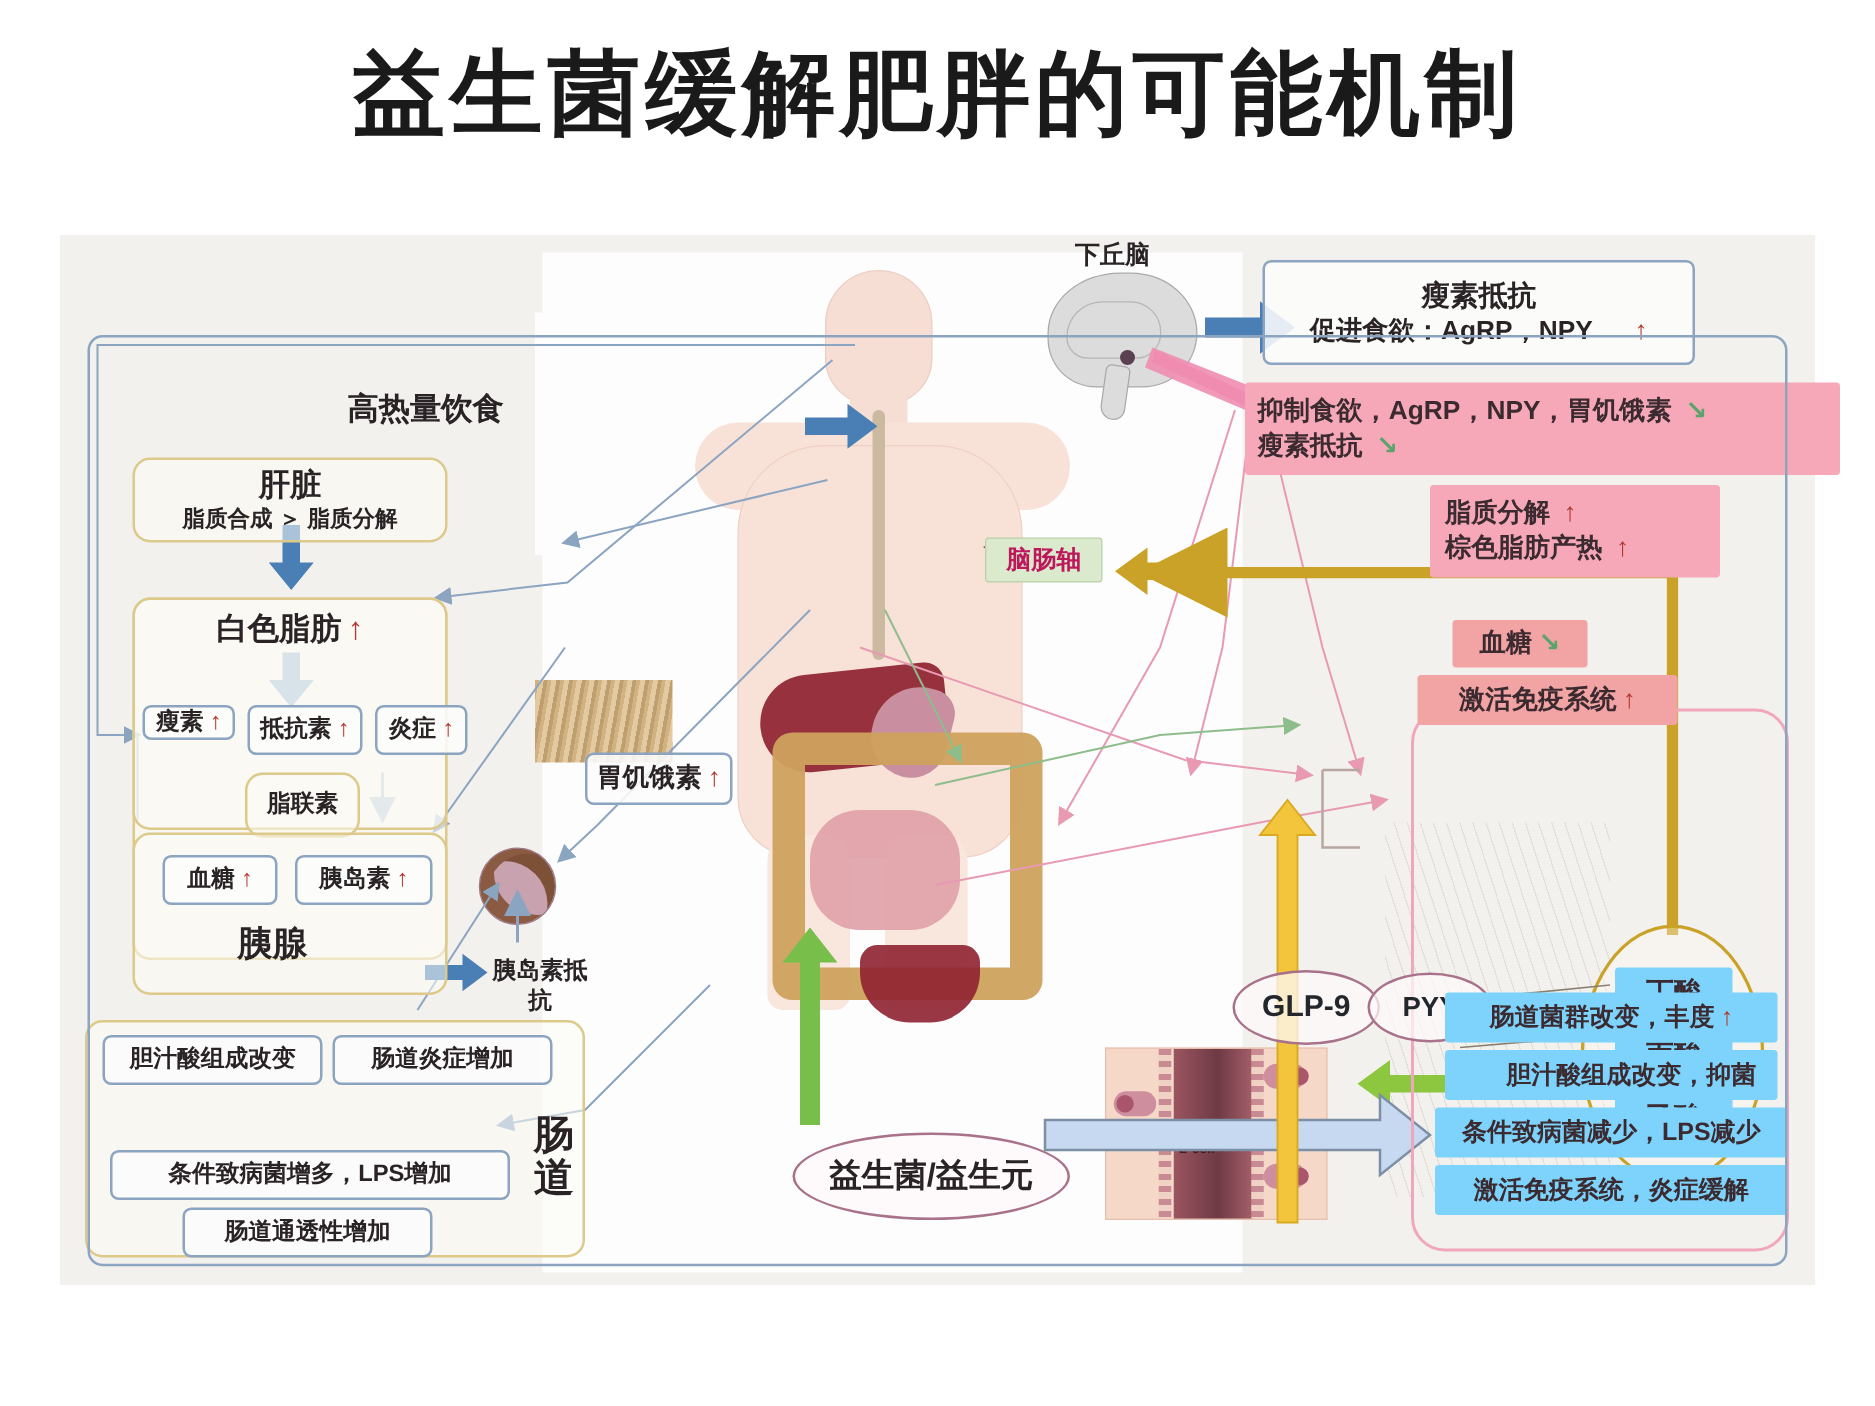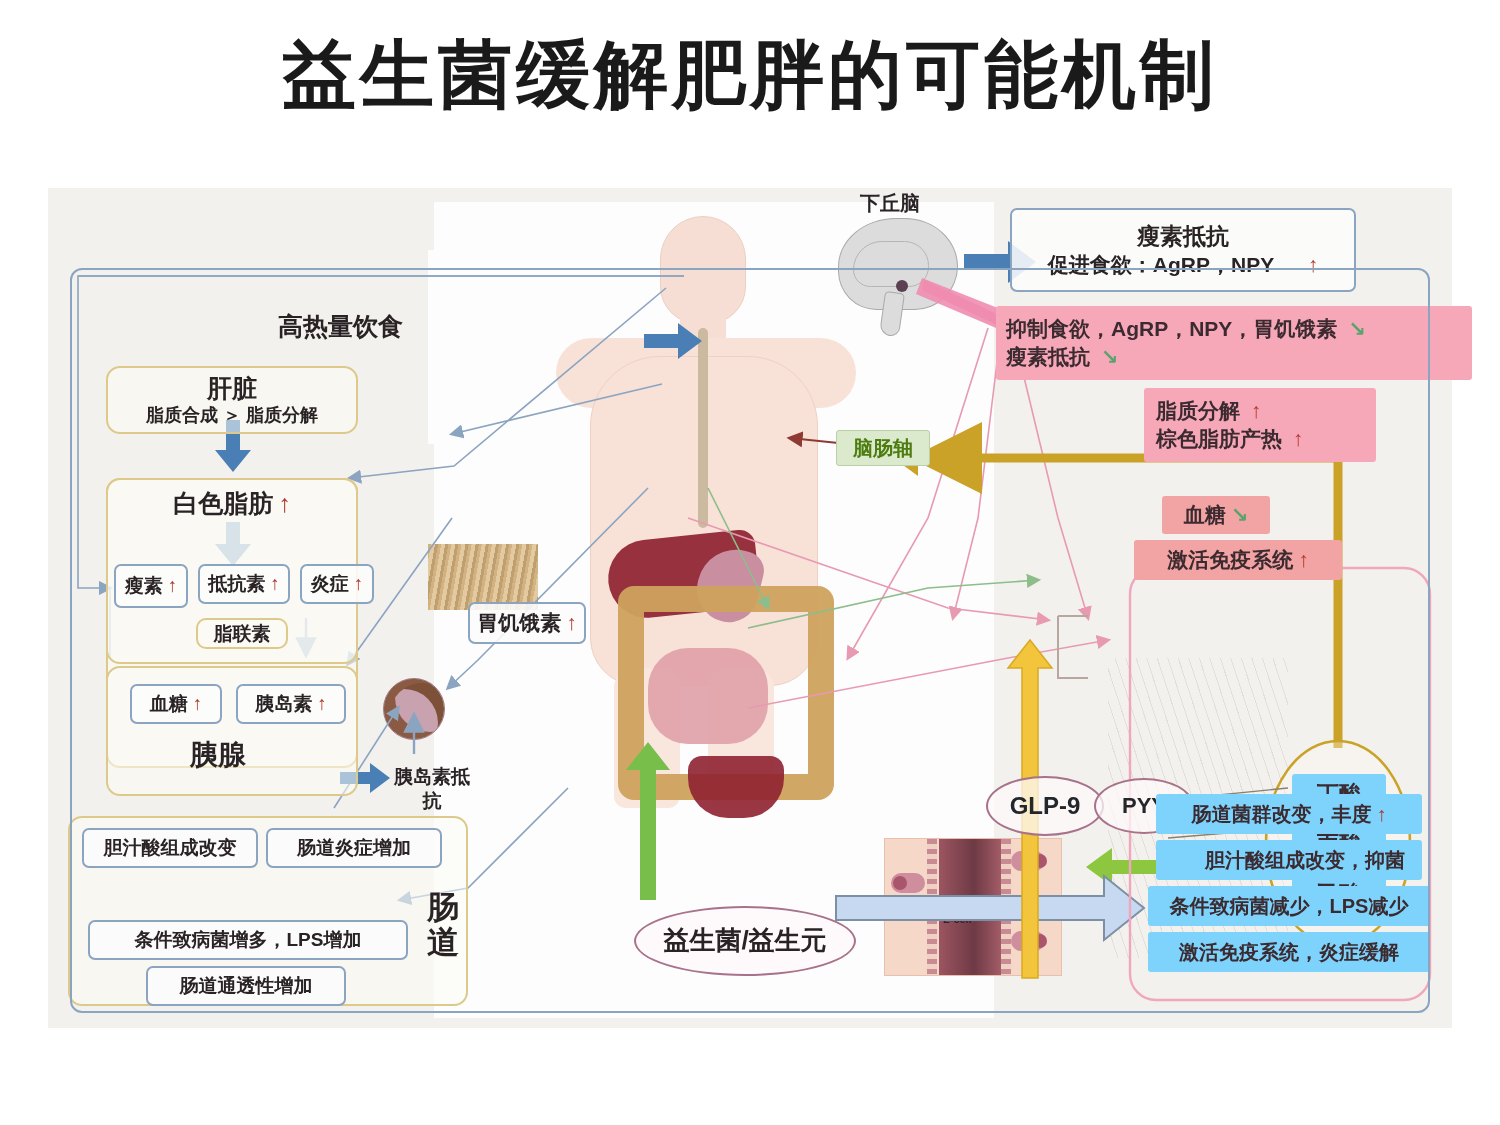--- a/index.html
+++ b/index.html
@@ -74,22 +74,21 @@
   }
   .bx-salmon {
     background: #7dd3fc;
     border-radius: 3px;
     color: #3b2a2f;
   }
   .bx-green {
     background: #dbe9cd;
     border: 1px solid #b9cfa6;
     border-radius: 3px;
-    color: #4d7c0f;
-    margin-left: 48px;
+    color: #be185d;
   }
   .bx-oval {
     border: 2px solid #a8728a;
     border-radius: 50%;
     background: rgba(253,248,250,0.75);
   }
   .plain-label {
     position: absolute;
     font-weight: bold;
     color: #2a2326;
@@ -399,33 +398,33 @@
     <span style="font-size:25px;">肝脏</span>
     <span style="font-size:18px;margin-top:2px;">脂质合成 ＞ 脂质分解</span>
   </div>
 
   <div class="bx-gold" style="position:absolute;left:58px;top:290px;width:252px;height:186px;"></div>
   <div class="bx" style="left:58px;top:298px;width:252px;height:34px;font-size:25px;">
     <span>白色脂肪</span>
     <span class="arw up">↑</span>
   </div>
 
-  <div class="bx bx-blue" style="left:66px;top:376px;width:74px;height:44px;font-size:19px;">
+  <div class="bx bx-blue" style="left:66px;top:376px;width:74px;height:28px;font-size:19px;">
     <span>瘦素</span>
     <span class="arw up">↑</span>
   </div>
   <div class="bx bx-blue" style="left:150px;top:376px;width:92px;height:40px;font-size:19px;">
     <span>抵抗素</span>
     <span class="arw up">↑</span>
   </div>
   <div class="bx bx-blue" style="left:252px;top:376px;width:74px;height:40px;font-size:19px;">
     <span>炎症</span>
     <span class="arw up">↑</span>
   </div>
-  <div class="bx bx-gold" style="left:148px;top:430px;width:92px;height:31px;font-size:19px;border-radius:10px;">
+  <div class="bx bx-gold" style="left:148px;top:430px;width:92px;height:52px;font-size:19px;">
     <span>脂联素</span>
   </div>
 
   <div class="bx-gold" style="position:absolute;left:58px;top:478px;width:252px;height:130px;"></div>
   <div class="bx bx-blue" style="left:82px;top:496px;width:92px;height:40px;font-size:19px;">
     <span>血糖</span>
     <span class="arw up">↑</span>
   </div>
   <div class="bx bx-blue" style="left:188px;top:496px;width:110px;height:40px;font-size:19px;">
     <span>胰岛素</span>

